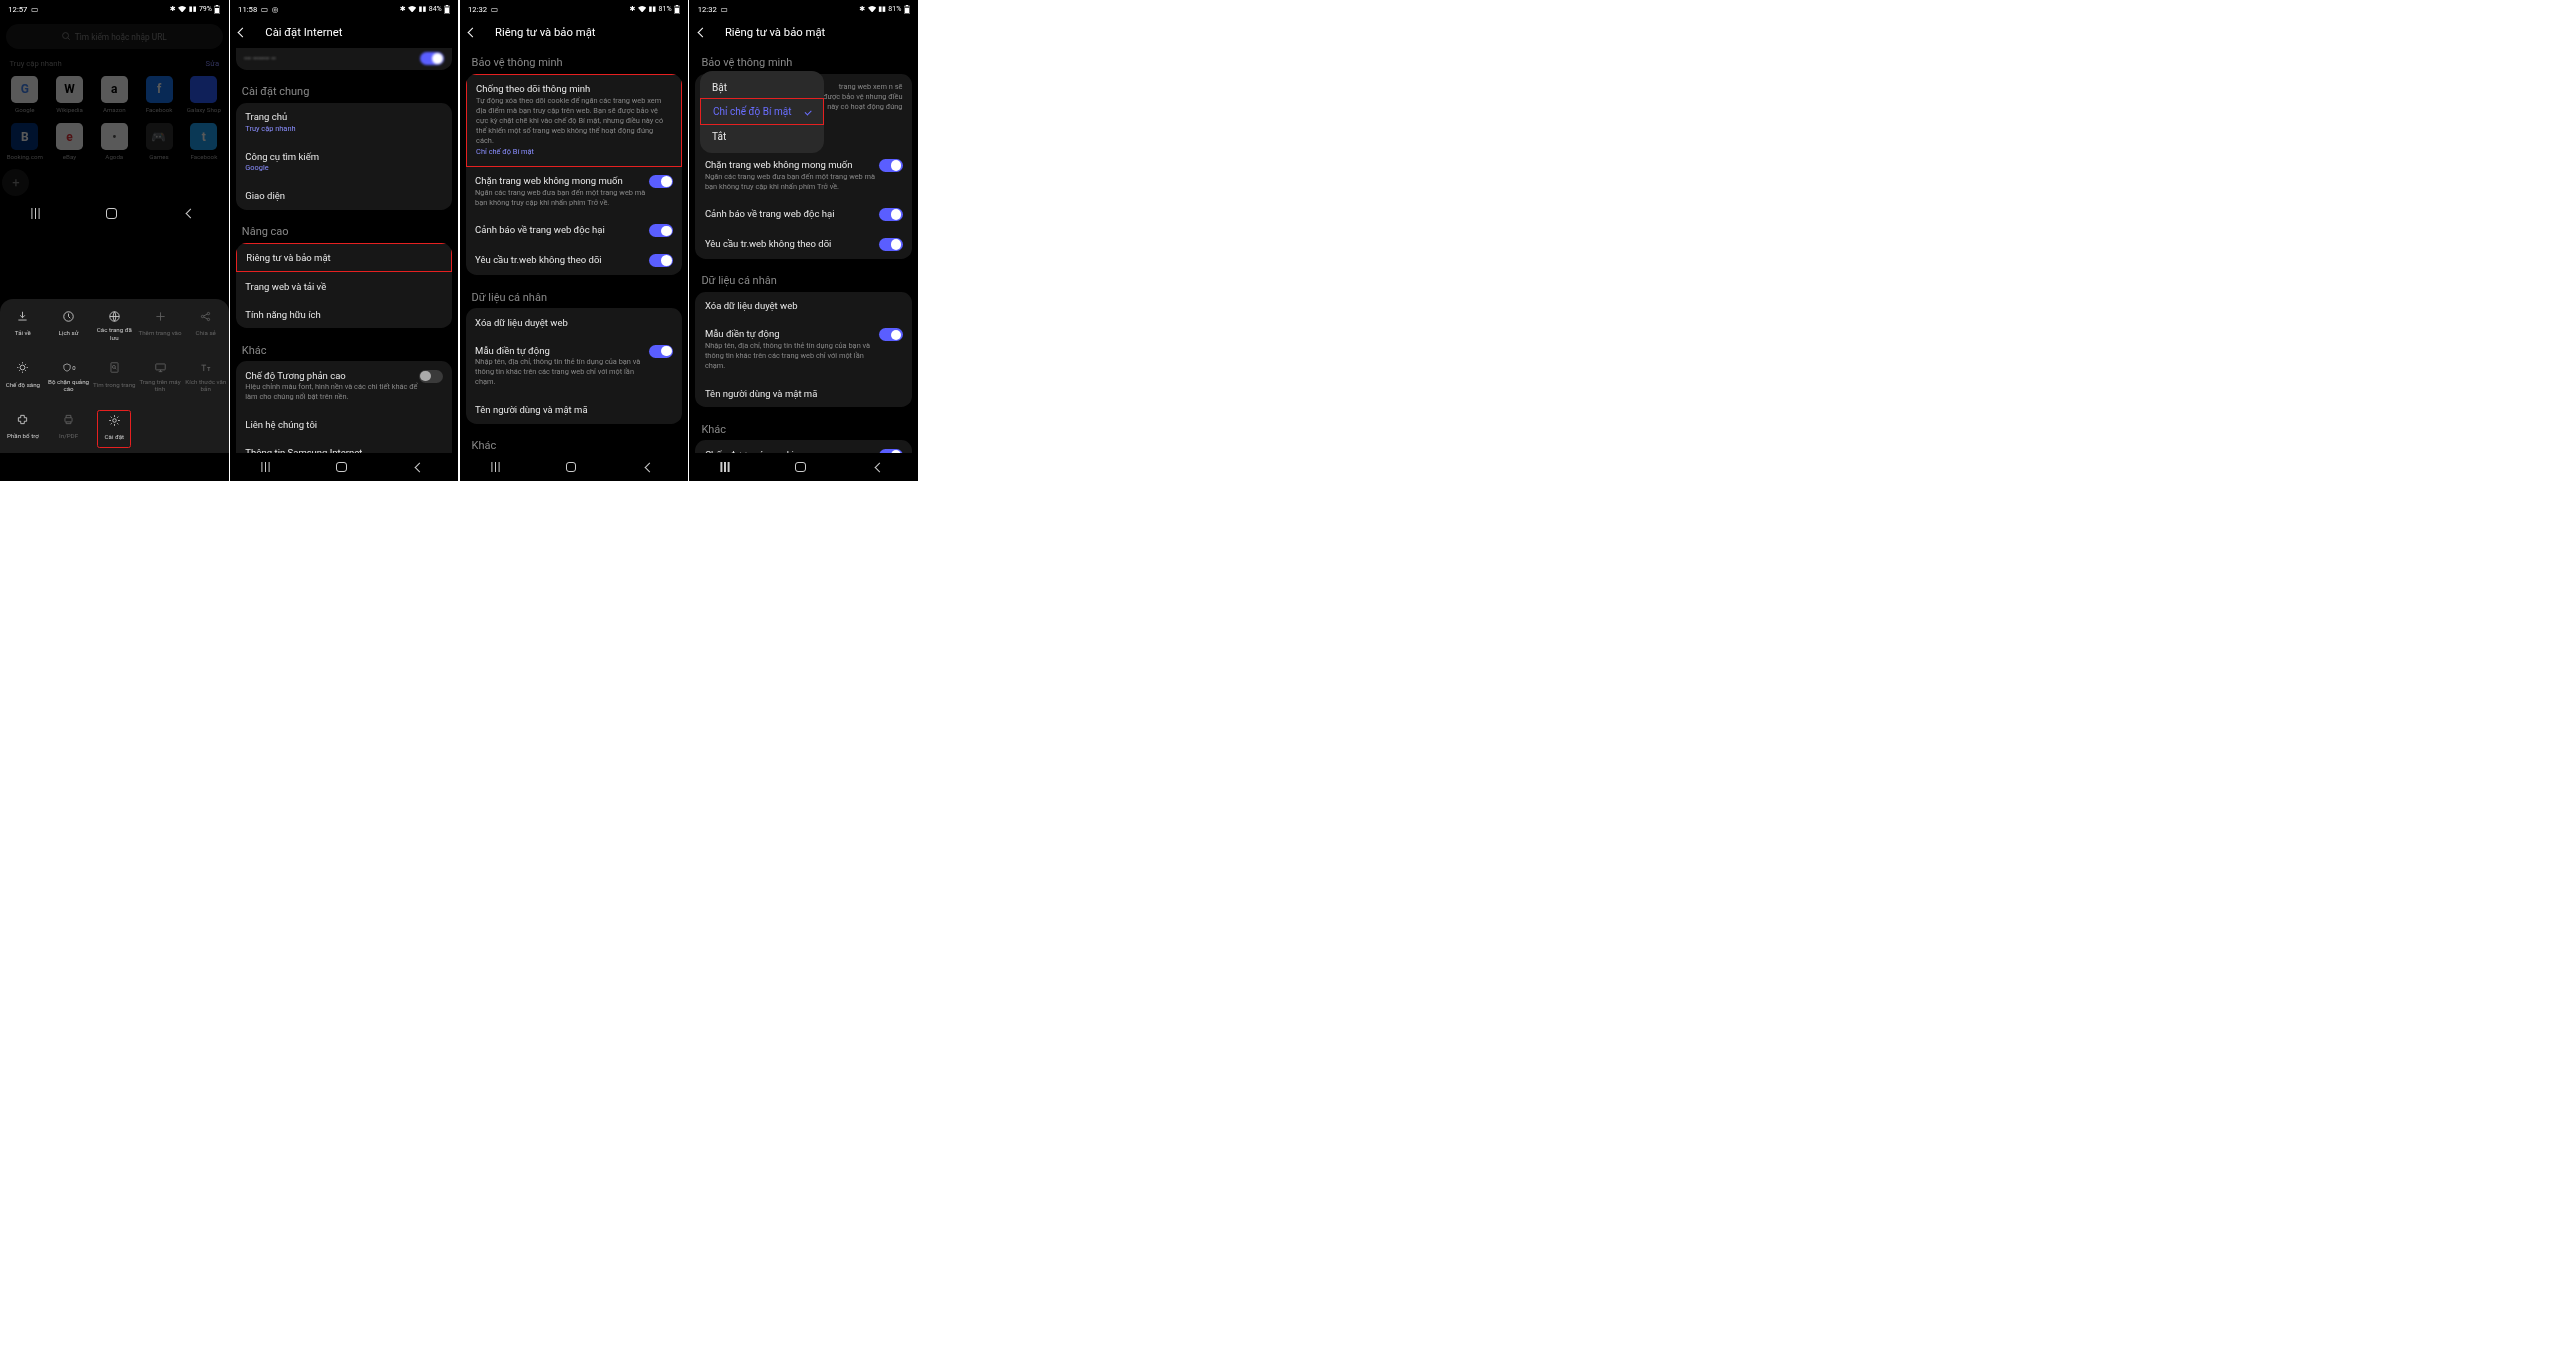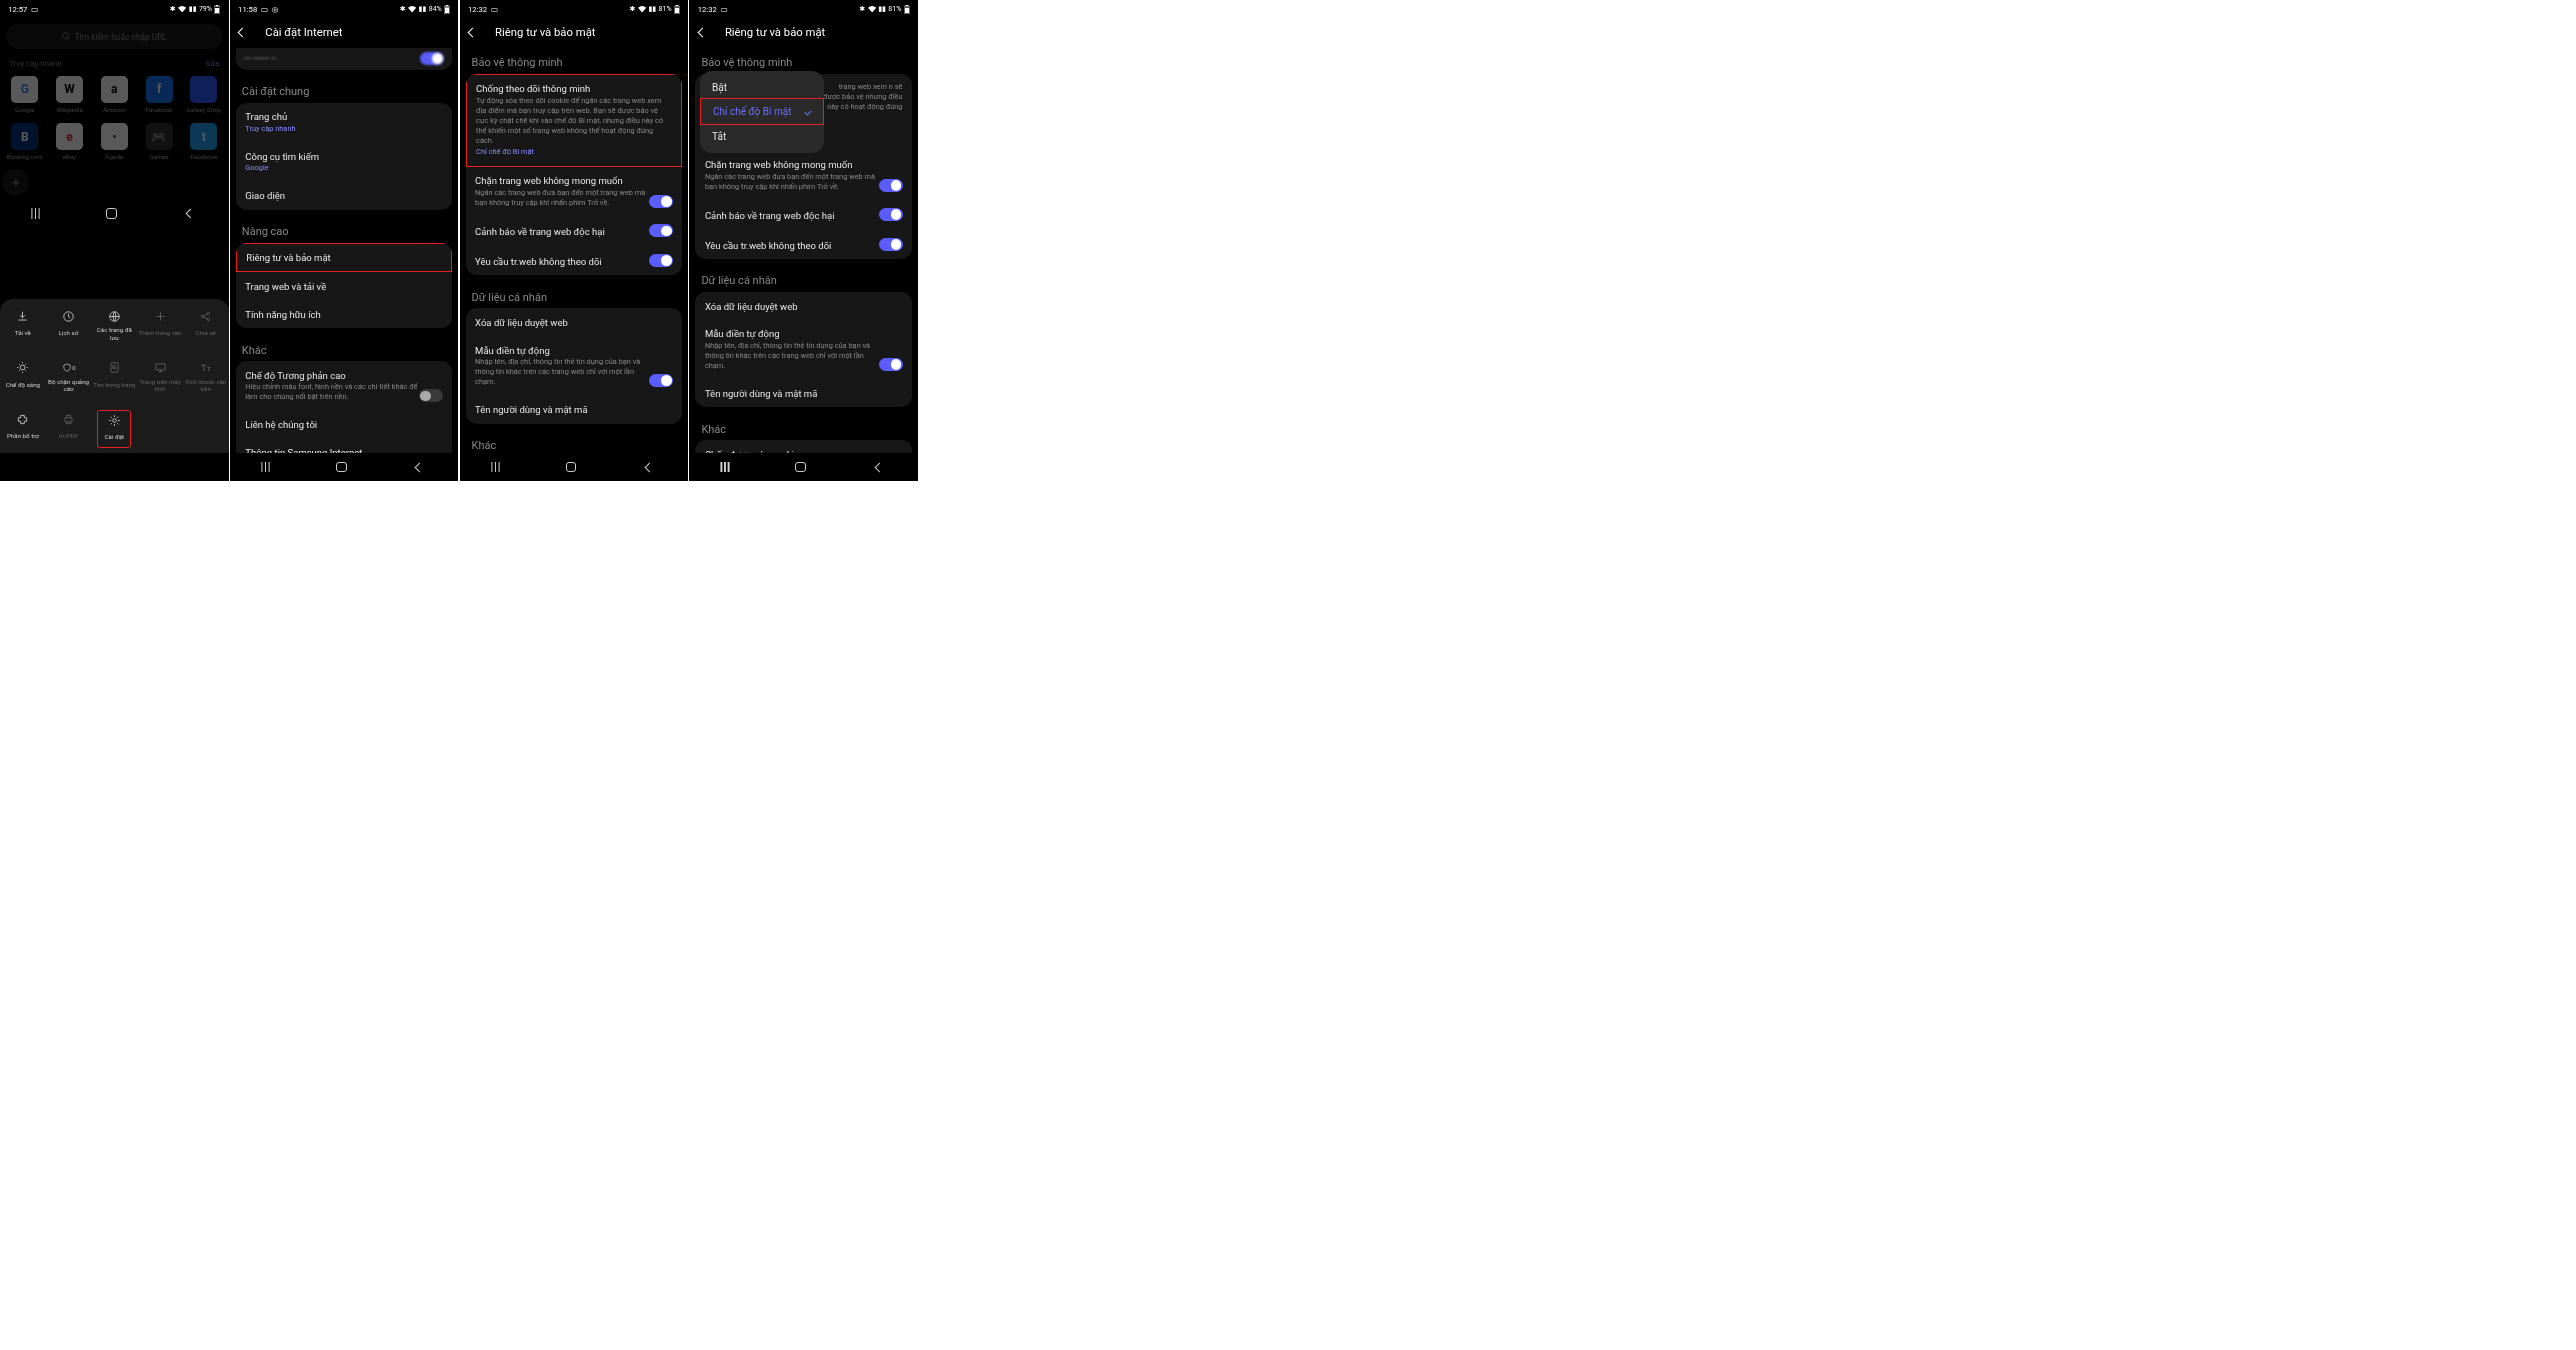--- a/index.html
+++ b/index.html
@@ -47,21 +47,21 @@
   .section-header { color: #888; font-size: 11px; padding: 8.3px 6px 4.7px; }
   .card {
     background: #171717;
     border-radius: 10.7px;
     margin-bottom: 7px;
     overflow: hidden;
   }
   .item {
     padding: 8.3px 9.5px;
     display: flex;
-    align-items: flex-end;
+    align-items: flex-start;
     justify-content: space-between;
     min-height: 28px;
     position: relative;
   }
   .item + .item { border-top: 0; }
   .item-col { flex: 1; display: flex; flex-direction: column; gap: 1.8px; }
   .item-title { font-size: 9.5px; color: #e8e8e8; }
   .item-sub { font-size: 7.4px; color: #888; line-height: 1.35; }
   .item-sub.accent { color: #8a8eff; }
   .toggle {

